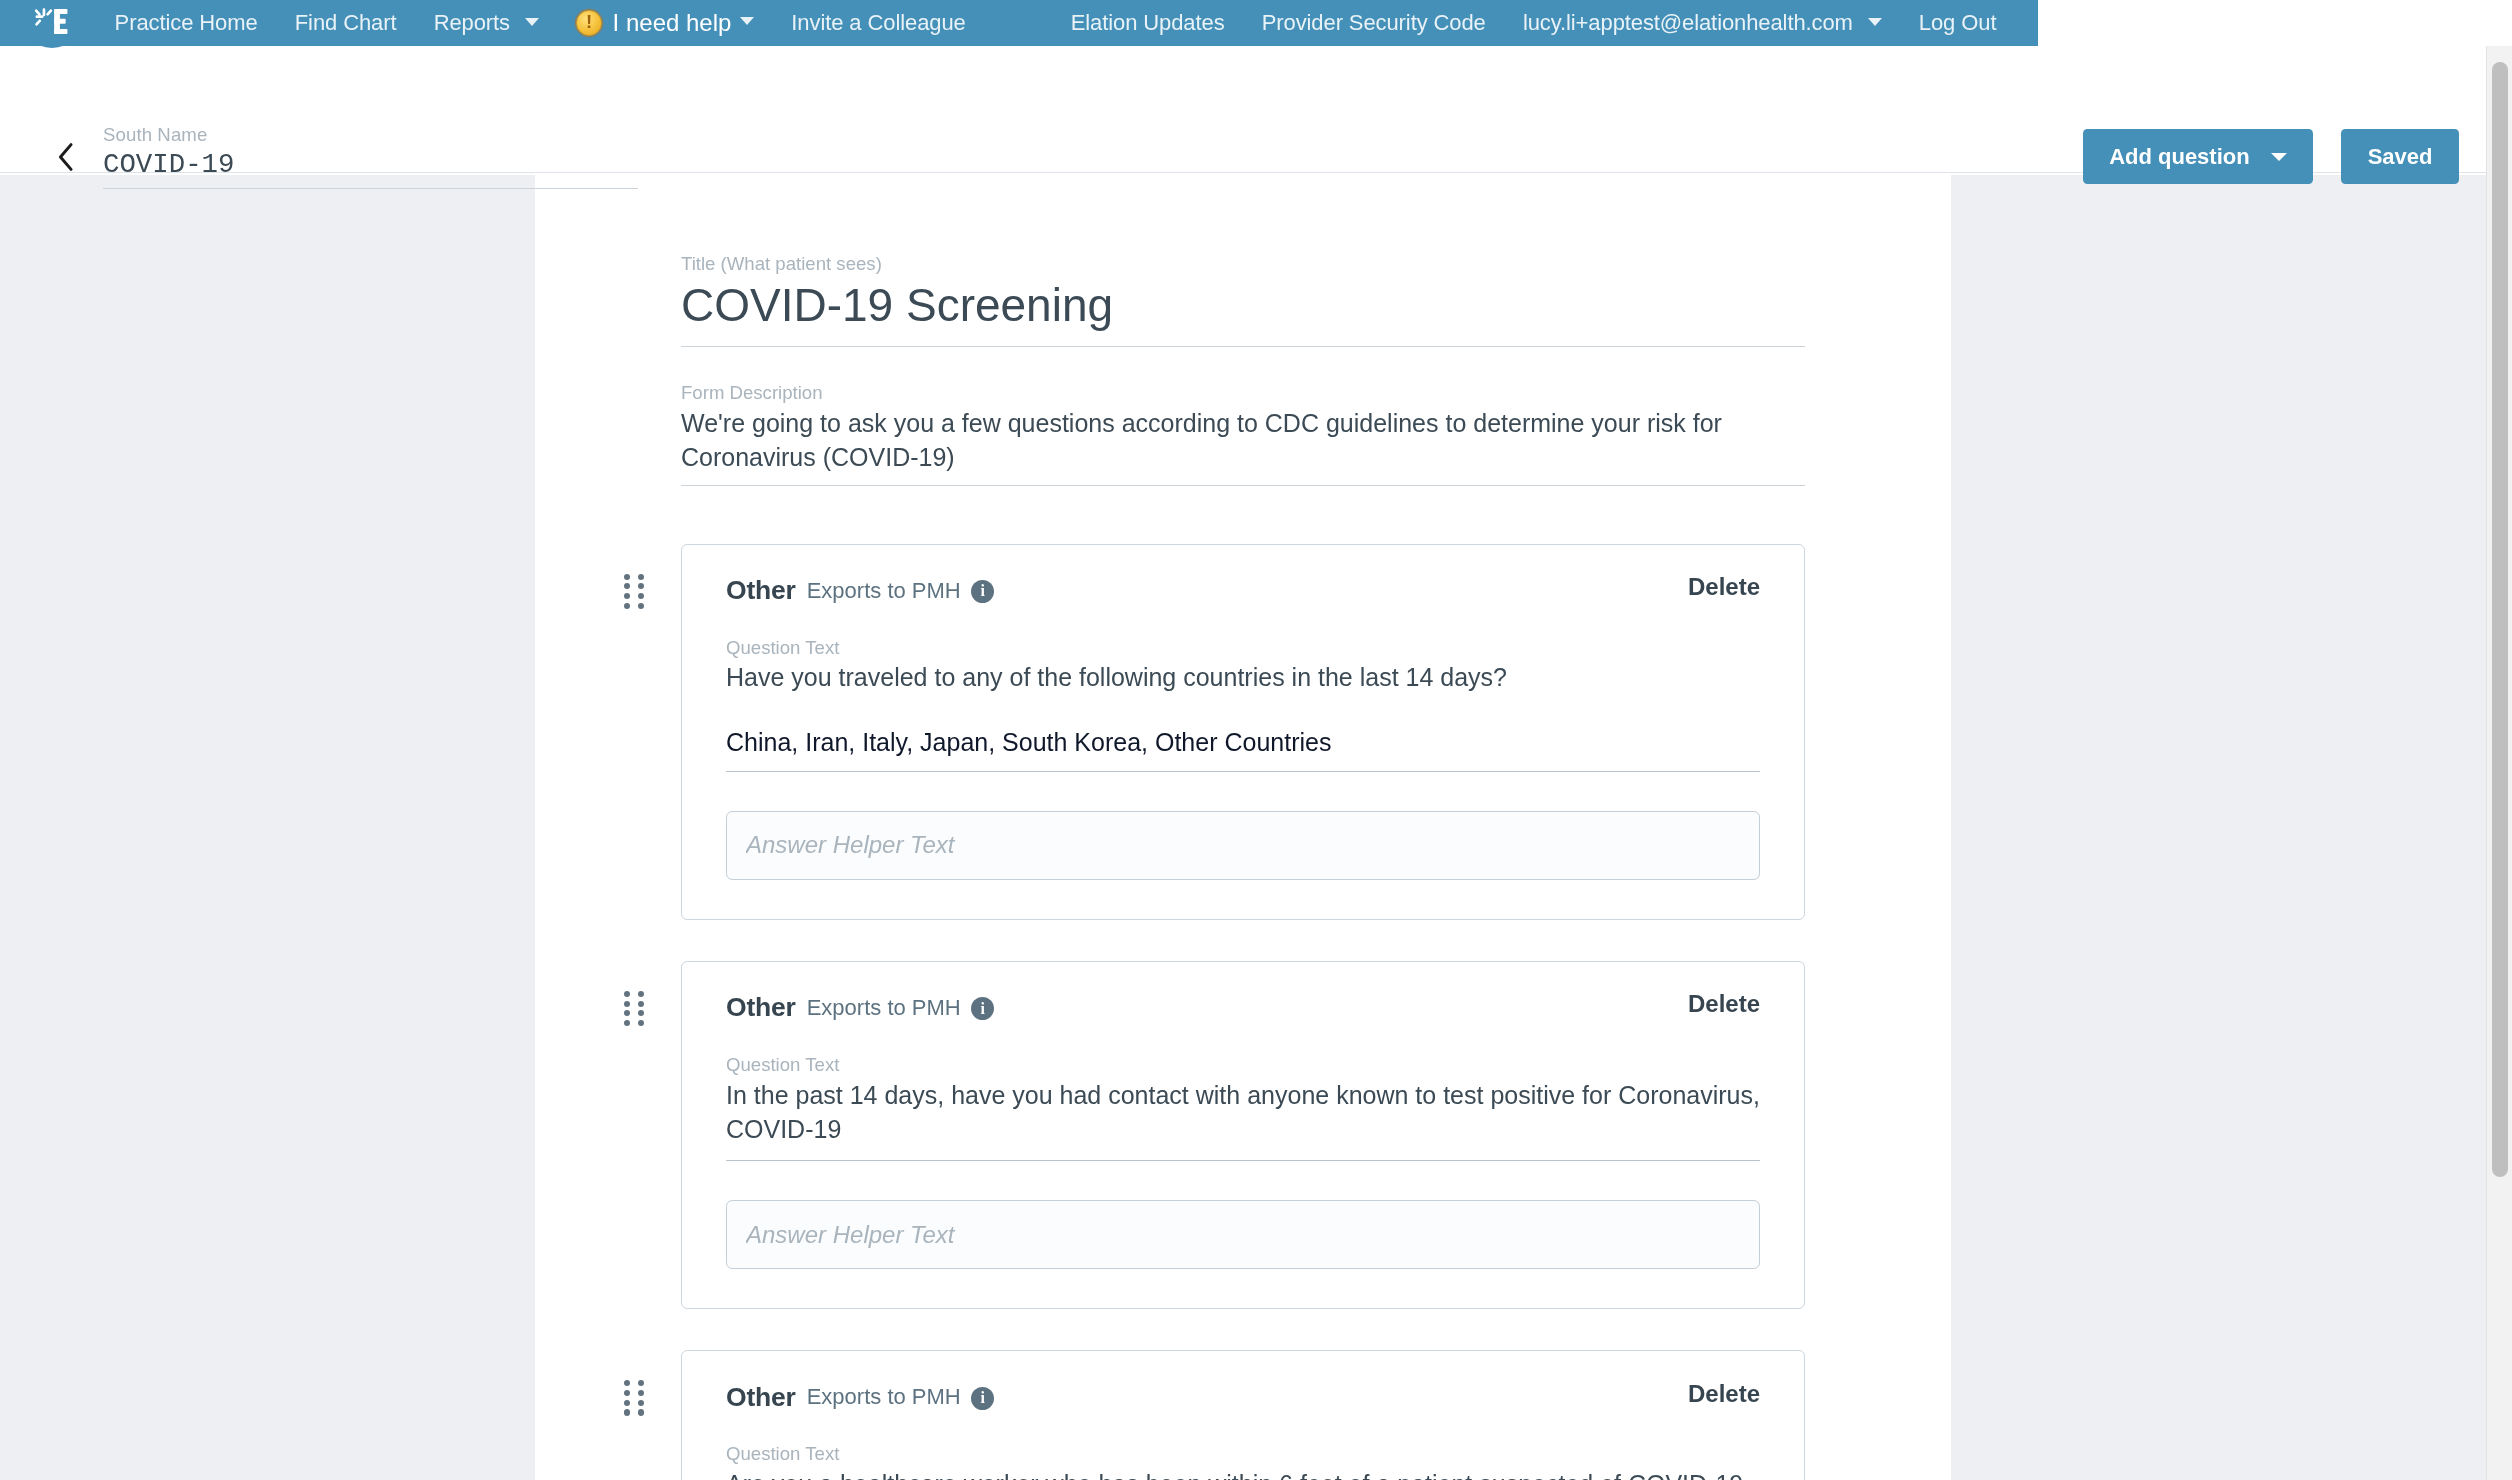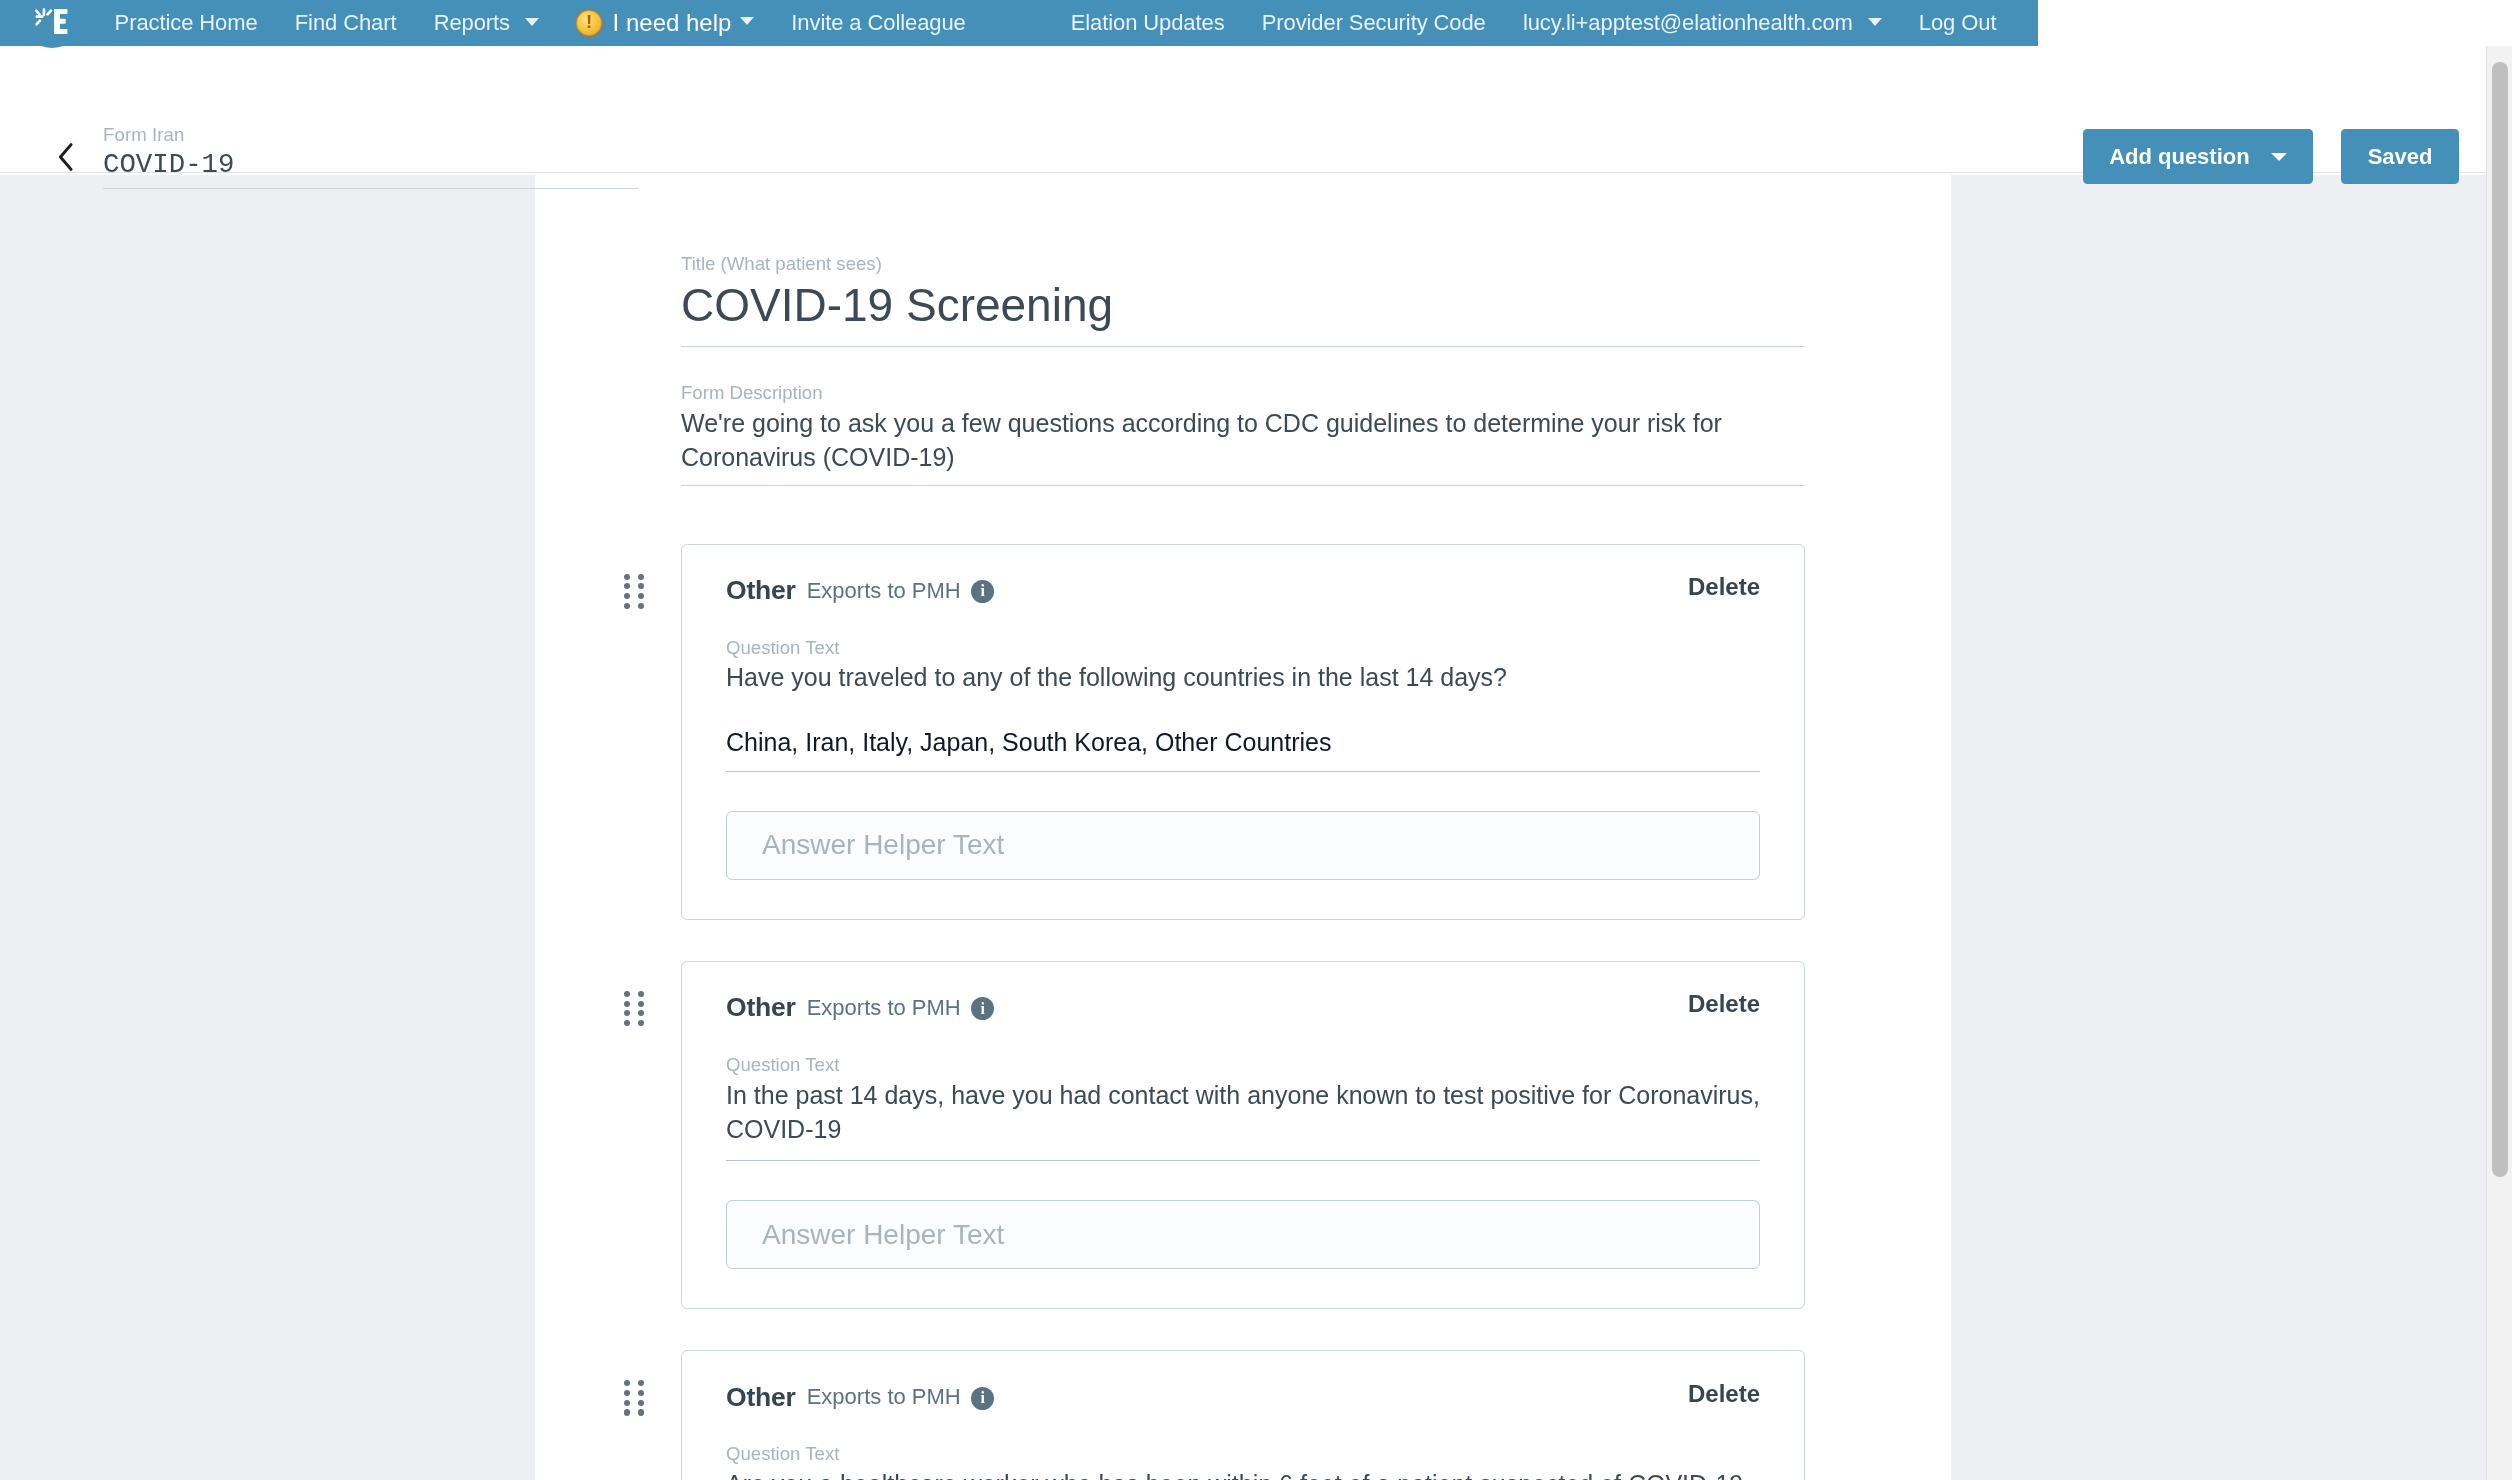--- a/index.html
+++ b/index.html
@@ -344,24 +344,25 @@
   }
   .helper-input {
     display: block;
     margin-top: 39px;
     width: 100%;
     height: 69px;
     border: 0.9px solid #c3ced6;
     border-radius: 6.2px;
     background: #fbfcfd;
     font-family: "Liberation Sans", sans-serif;
-    font-size: 28px;
+    font-size: 24px;
     color: #3b4a54;
-    padding: 0 35px;
+    padding: 0 19px;
     outline: none;
+    font-style: italic;
   }
   .helper-input::placeholder { color: #a9b4bd; }
 
   
   .scrollbar-track {
     position: absolute;
     top: 46px;
     right: 0;
     width: 26.5px;
     height: 1435px;
@@ -441,21 +442,21 @@
 </div>
 
 <div class="page-header">
   <div class="back-arrow">
     <svg width="19.5" height="30" viewBox="0 0 22 34" aria-hidden="true">
       <polyline points="17,3 5,17 17,31" fill="none" stroke="#1c1c1c" stroke-width="3.4" stroke-linecap="round" stroke-linejoin="round"></polyline>
     </svg>
   </div>
 
   <div class="form-name-group">
-    <div class="field-label">Form Iran</div>
+    <div class="field-label">South Name</div>
     <input class="form-name-input" type="text" value="COVID-19" style="">
   </div>
 
   <div class="header-buttons">
     <button class="btn">
       <span>Add question</span>
       <span class="btn-caret"></span>
     </button>
     <button class="btn">
       <span>Saved</span>

